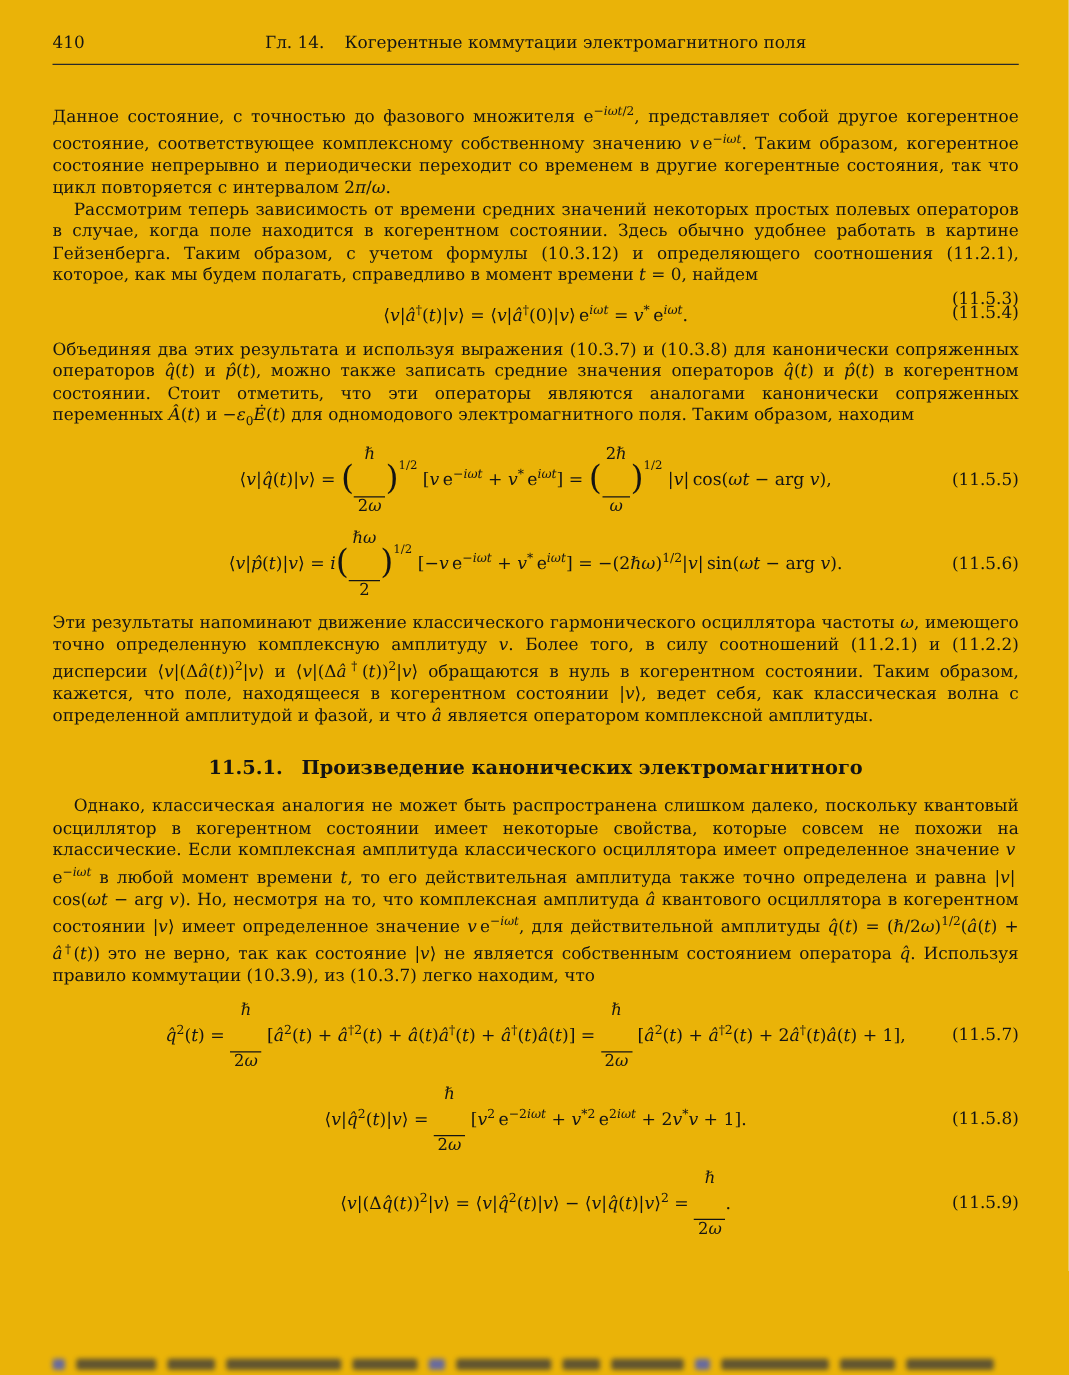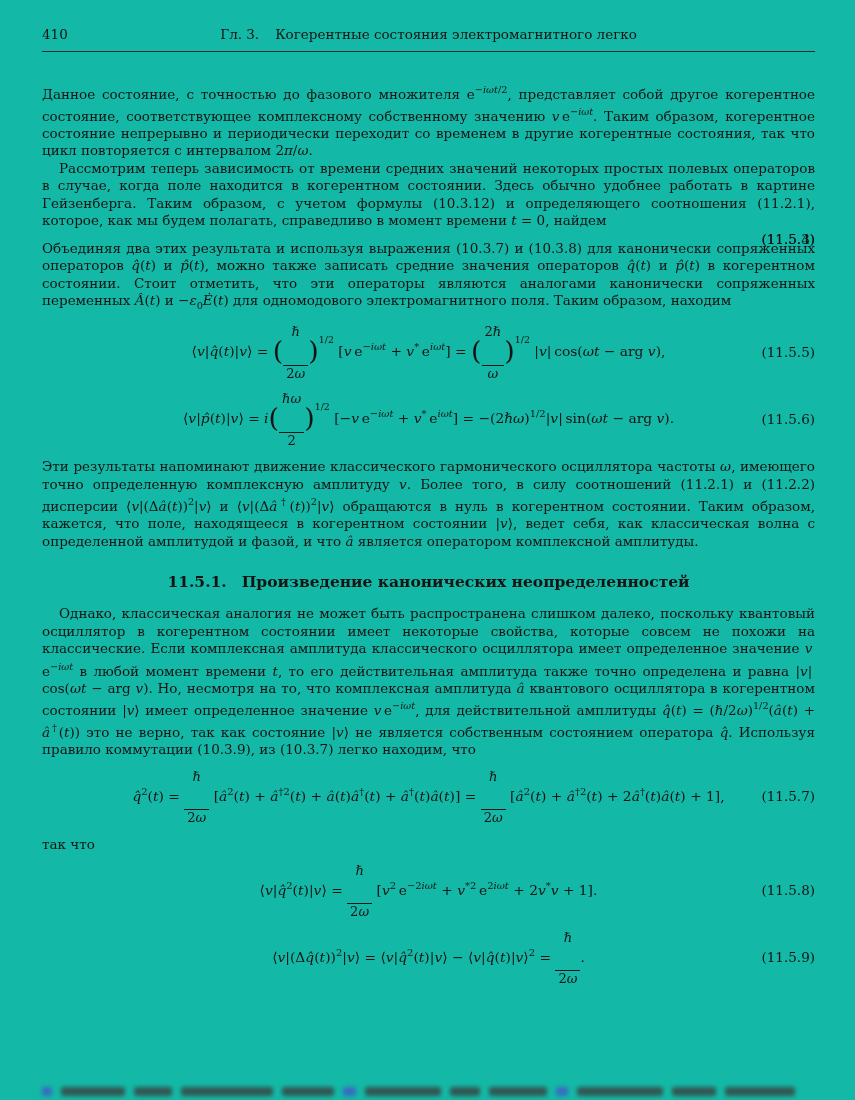--- a/index.html
+++ b/index.html
@@ -1,20 +1,20 @@
 <!DOCTYPE html>
 <html lang="ru"><head>
 <meta charset="utf-8">
 <title>410</title>
 <style>
   * { margin:0; padding:0; box-sizing:border-box; }
   html,body { background:#e9e9e6; }
   .page {
     width:855px; height:1100px; margin:0 auto; position:relative; overflow:hidden;
-    background:#14b8a6; color:#141414;
+    background:#eab308; color:#141414;
     font-family:"DejaVu Serif","DejaVu Sans",serif;
     font-size:13.5px; line-height:17.5px;
     padding:26px 40px 0 42px;
   }
   .running-head { display:flex; align-items:baseline; margin-bottom:7px; }
   .pagenum { width:95px; }
   .runtitle { flex:1; text-align:center; }
   .runtitle .chap { margin-right:16px; }
   .head-spacer { width:95px; }
   .rule { border-top:1.3px solid #2a2a2a; margin-bottom:29px; }
@@ -46,66 +46,66 @@
   .cut-line span.blue { background:#4356c9; }
 </style>
 </head>
 <body>
 
 <div class="page">
 
   <header class="running-head">
     <span class="pagenum">410</span>
     <span class="runtitle">
-      <span class="chap">Гл. 3.</span><span>Когерентные состояния электромагнитного легко</span>
+      <span class="chap">Гл. 14.</span><span>Когерентные коммутации электромагнитного поля</span>
     </span>
     <span class="head-spacer"></span>
   </header>
   <div class="rule"></div>
 
   <main>
 
     <p>Данное состояние, с точностью до фазового множителя e<sup>−<i>iωt</i>/2</sup>, представляет собой другое когерентное состояние, соответствующее комплексному собственному значению <i>v</i> e<sup>−<i>iωt</i></sup>. Таким образом, когерентное состояние непрерывно и периодически переходит со временем в другие когерентные состояния, так что цикл повторяется с интервалом 2<i>π</i>/<i>ω</i>.</p>
     <p class="indent">Рассмотрим теперь зависимость от времени средних значений некоторых простых полевых операторов в случае, когда поле находится в когерентном состоянии. Здесь обычно удобнее работать в картине Гейзенберга. Таким образом, с учетом формулы (10.3.12) и определяющего соотношения (11.2.1), которое, как мы будем полагать, справедливо в момент времени <i>t</i> = 0, найдем</p>
 
     <div class="eq-row">
       <span class="eq-num">(11.5.3)</span>
     </div>
 
 
     <div class="eq-row">
+      <span class="eq-body">⟨<i>v</i>|<i>â</i><sup>†</sup>(<i>t</i>)|<i>v</i>⟩ = ⟨<i>v</i>|<i>â</i><sup>†</sup>(0)|<i>v</i>⟩ e<sup><i>iωt</i></sup> = <i>v</i><sup>*</sup> e<sup><i>iωt</i></sup>.</span>
       <span class="eq-num">(11.5.4)</span>
     </div>
 
     <p>Объединяя два этих результата и используя выражения (10.3.7) и (10.3.8) для канонически сопряженных операторов <i>q̂</i>(<i>t</i>) и <i>p̂</i>(<i>t</i>), можно также записать средние значения операторов <i>q̂</i>(<i>t</i>) и <i>p̂</i>(<i>t</i>) в когерентном состоянии. Стоит отметить, что эти операторы являются аналогами канонически сопряженных переменных <i>Â</i>(<i>t</i>) и −<i>ε</i><sub>0</sub><i>Ė</i>(<i>t</i>) для одномодового электромагнитного поля. Таким образом, находим</p>
 
     <div class="eq-row">
       <span class="eq-body">⟨<i>v</i>|<i>q̂</i>(<i>t</i>)|<i>v</i>⟩ = <span class="bp">(</span><span class="frac"><span class="fn">ℏ</span><span class="fd">2<i>ω</i></span></span><span class="bp">)</span><sup class="pw">1/2</sup> [<i>v</i> e<sup>−<i>iωt</i></sup> + <i>v</i><sup>*</sup> e<sup><i>iωt</i></sup>] = <span class="bp">(</span><span class="frac"><span class="fn">2ℏ</span><span class="fd"><i>ω</i></span></span><span class="bp">)</span><sup class="pw">1/2</sup> |<i>v</i>| cos(<i>ωt</i> − arg <i>v</i>),</span>
       <span class="eq-num">(11.5.5)</span>
     </div>
 
     <div class="eq-row">
       <span class="eq-body">⟨<i>v</i>|<i>p̂</i>(<i>t</i>)|<i>v</i>⟩ = <i>i</i><span class="bp">(</span><span class="frac"><span class="fn">ℏ<i>ω</i></span><span class="fd">2</span></span><span class="bp">)</span><sup class="pw">1/2</sup> [−<i>v</i> e<sup>−<i>iωt</i></sup> + <i>v</i><sup>*</sup> e<sup><i>iωt</i></sup>] = −(2ℏ<i>ω</i>)<sup>1/2</sup>|<i>v</i>| sin(<i>ωt</i> − arg <i>v</i>).</span>
       <span class="eq-num">(11.5.6)</span>
     </div>
 
     <p>Эти результаты напоминают движение классического гармонического осциллятора частоты <i>ω</i>, имеющего точно определенную комплексную амплитуду <i>v</i>. Более того, в силу соотношений (11.2.1) и (11.2.2) дисперсии ⟨<i>v</i>|(Δ<i>â</i>(<i>t</i>))<sup>2</sup>|<i>v</i>⟩ и ⟨<i>v</i>|(Δ<i>â</i><sup>†</sup>(<i>t</i>))<sup>2</sup>|<i>v</i>⟩ обращаются в нуль в когерентном состоянии. Таким образом, кажется, что поле, находящееся в когерентном состоянии |<i>v</i>⟩, ведет себя, как классическая волна с определенной амплитудой и фазой, и что <i>â</i> является оператором комплексной амплитуды.</p>
 
     <h2 class="section-title">
-      <span class="section-num">11.5.1.</span><span>Произведение канонических неопределенностей</span>
+      <span class="section-num">11.5.1.</span><span>Произведение канонических электромагнитного</span>
     </h2>
 
     <p class="indent">Однако, классическая аналогия не может быть распространена слишком далеко, поскольку квантовый осциллятор в когерентном состоянии имеет некоторые свойства, которые совсем не похожи на классические. Если комплексная амплитуда классического осциллятора имеет определенное значение <i>v</i> e<sup>−<i>iωt</i></sup> в любой момент времени <i>t</i>, то его действительная амплитуда также точно определена и равна |<i>v</i>| cos(<i>ωt</i> − arg <i>v</i>). Но, несмотря на то, что комплексная амплитуда <i>â</i> квантового осциллятора в когерентном состоянии |<i>v</i>⟩ имеет определенное значение <i>v</i> e<sup>−<i>iωt</i></sup>, для действительной амплитуды <i>q̂</i>(<i>t</i>) = (ℏ/2<i>ω</i>)<sup>1/2</sup>(<i>â</i>(<i>t</i>) + <i>â</i><sup>†</sup>(<i>t</i>)) это не верно, так как состояние |<i>v</i>⟩ не является собственным состоянием оператора <i>q̂</i>. Используя правило коммутации (10.3.9), из (10.3.7) легко находим, что</p>
 
     <div class="eq-row">
       <span class="eq-body"><i>q̂</i><sup>2</sup>(<i>t</i>) = <span class="frac"><span class="fn">ℏ</span><span class="fd">2<i>ω</i></span></span> [<i>â</i><sup>2</sup>(<i>t</i>) + <i>â</i><sup>†2</sup>(<i>t</i>) + <i>â</i>(<i>t</i>)<i>â</i><sup>†</sup>(<i>t</i>) + <i>â</i><sup>†</sup>(<i>t</i>)<i>â</i>(<i>t</i>)] = <span class="frac"><span class="fn">ℏ</span><span class="fd">2<i>ω</i></span></span> [<i>â</i><sup>2</sup>(<i>t</i>) + <i>â</i><sup>†2</sup>(<i>t</i>) + 2<i>â</i><sup>†</sup>(<i>t</i>)<i>â</i>(<i>t</i>) + 1],</span>
       <span class="eq-num">(11.5.7)</span>
     </div>
 
-    <p>так что</p>
 
     <div class="eq-row">
       <span class="eq-body">⟨<i>v</i>|<i>q̂</i><sup>2</sup>(<i>t</i>)|<i>v</i>⟩ = <span class="frac"><span class="fn">ℏ</span><span class="fd">2<i>ω</i></span></span> [<i>v</i><sup>2</sup> e<sup>−2<i>iωt</i></sup> + <i>v</i><sup>*2</sup> e<sup>2<i>iωt</i></sup> + 2<i>v</i><sup>*</sup><i>v</i> + 1].</span>
       <span class="eq-num">(11.5.8)</span>
     </div>
 
 
     <div class="eq-row">
       <span class="eq-body">⟨<i>v</i>|(Δ<i>q̂</i>(<i>t</i>))<sup>2</sup>|<i>v</i>⟩ = ⟨<i>v</i>|<i>q̂</i><sup>2</sup>(<i>t</i>)|<i>v</i>⟩ − ⟨<i>v</i>|<i>q̂</i>(<i>t</i>)|<i>v</i>⟩<sup>2</sup> = <span class="frac"><span class="fn">ℏ</span><span class="fd">2<i>ω</i></span></span>.</span>
       <span class="eq-num">(11.5.9)</span>

